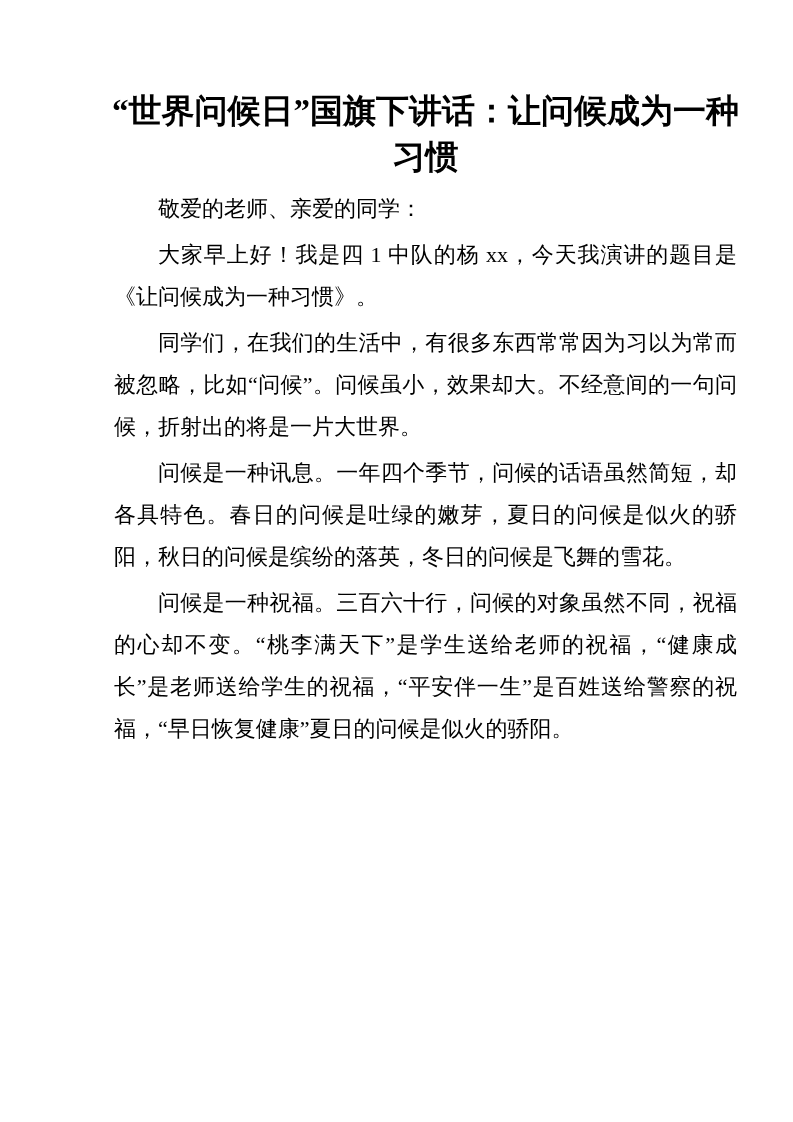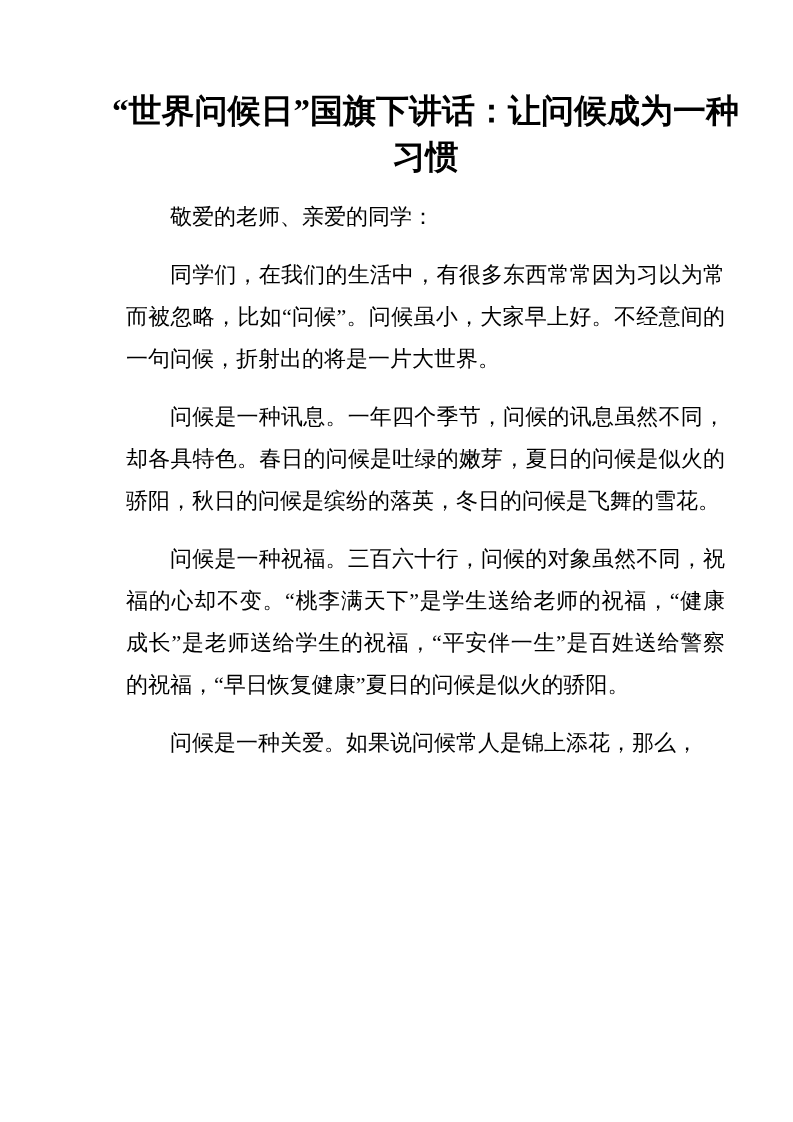--- a/index.html
+++ b/index.html
@@ -22,36 +22,36 @@
     .doc-title {
       margin: 88px 0 8px 0;
       font-size: 33px;
       line-height: 46px;
       font-weight: bold;
       text-align: center;
       color: #000000;
       letter-spacing: 0px;
     }
     .doc-body p {
-      margin: 16px;
+      margin: 4px;
       font-size: 22px;
       line-height: 42px;
       text-align: justify;
       text-justify: inter-character;
       text-indent: 2em;
       color: #000000;
       word-break: break-all;
     }
   </style>
 </head>
 <body>
 
 <div class="page">
   <h1 class="doc-title">“世界问候日”国旗下讲话：让问候成为一种习惯</h1>
 
   <div class="doc-body">
     <p>敬爱的老师、亲爱的同学：</p>
-    <p>同学们，在我们的生活中，有很多东西常常因为习以为常而被忽略，比如“问候”。问候虽小，大家早上好。不经意间的一句问候，折射出的将是一片大世界。</p>
-    <p>问候是一种讯息。一年四个季节，问候的讯息虽然不同，却各具特色。春日的问候是吐绿的嫩芽，夏日的问候是似火的骄阳，秋日的问候是缤纷的落英，冬日的问候是飞舞的雪花。</p>
+    <p>大家早上好！我是四 1 中队的杨 xx，今天我演讲的题目是《让问候成为一种习惯》。</p>
+    <p>同学们，在我们的生活中，有很多东西常常因为习以为常而被忽略，比如“问候”。问候虽小，效果却大。不经意间的一句问候，折射出的将是一片大世界。</p>
+    <p>问候是一种讯息。一年四个季节，问候的话语虽然简短，却各具特色。春日的问候是吐绿的嫩芽，夏日的问候是似火的骄阳，秋日的问候是缤纷的落英，冬日的问候是飞舞的雪花。</p>
     <p>问候是一种祝福。三百六十行，问候的对象虽然不同，祝福的心却不变。“桃李满天下”是学生送给老师的祝福，“健康成长”是老师送给学生的祝福，“平安伴一生”是百姓送给警察的祝福，“早日恢复健康”夏日的问候是似火的骄阳。</p>
-    <p>问候是一种关爱。如果说问候常人是锦上添花，那么，</p>
   </div>
 </div>
 
 </body></html>

